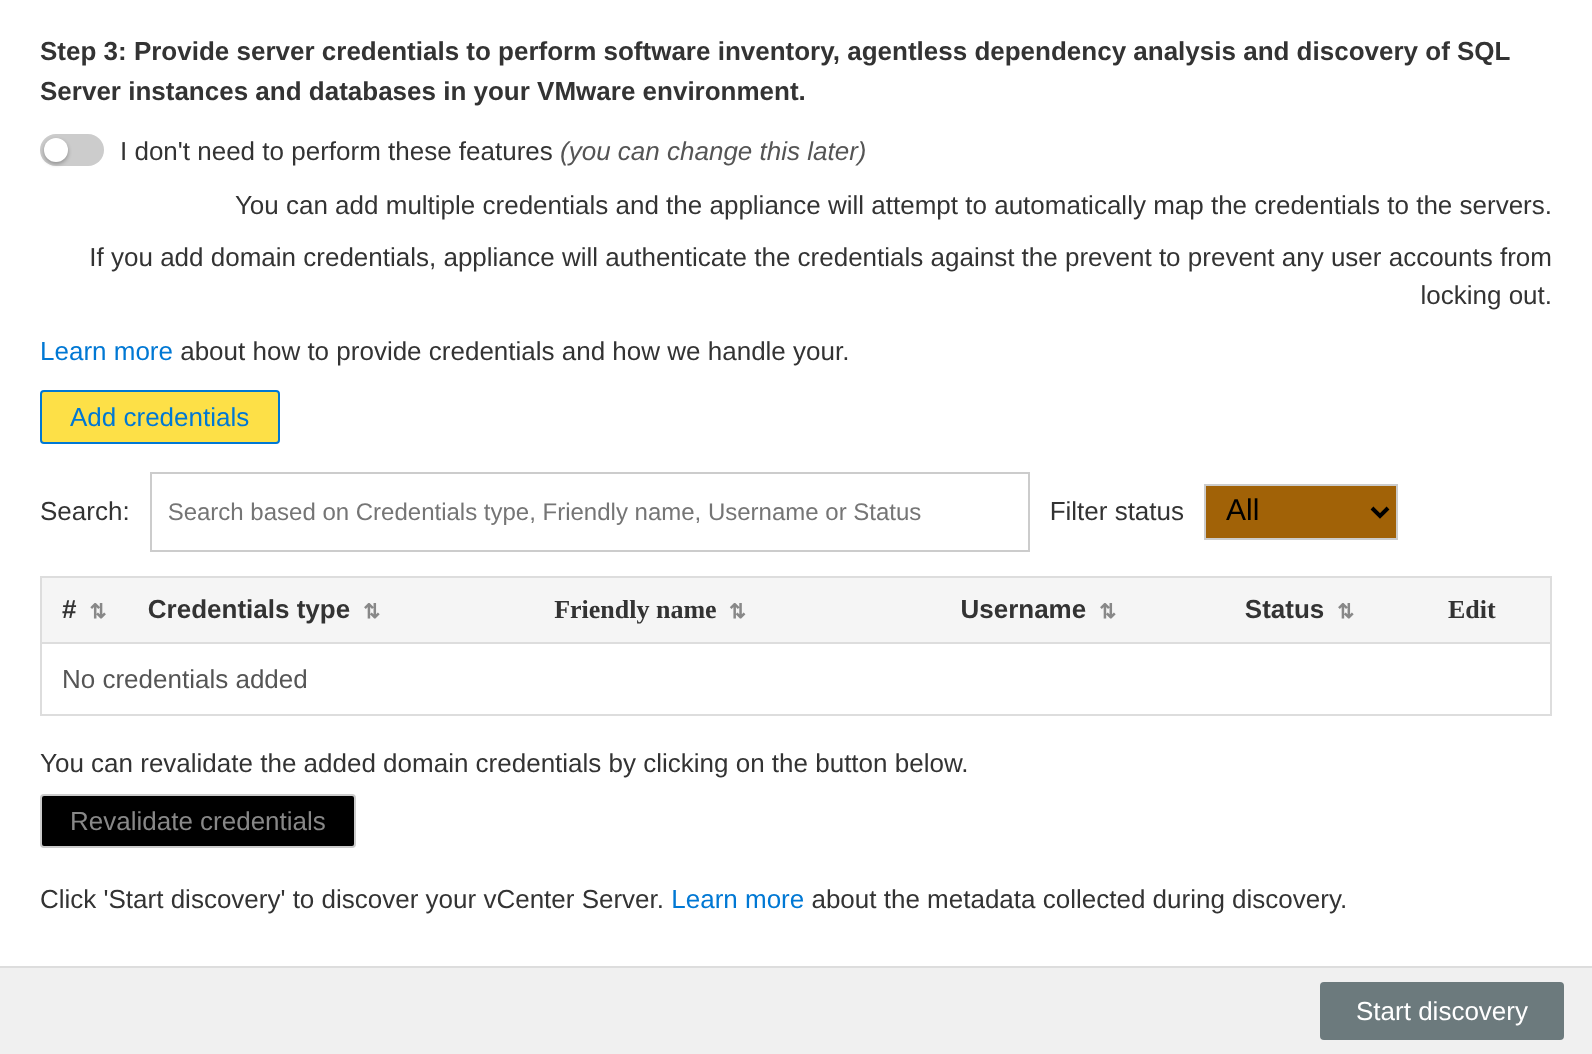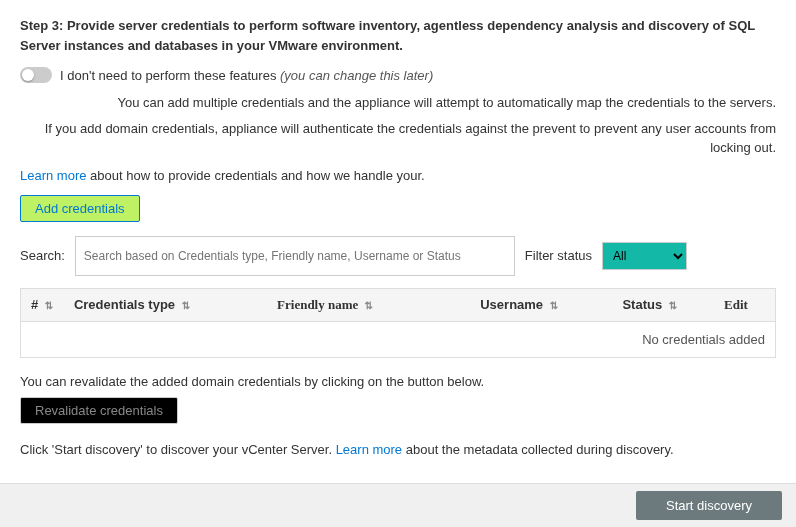--- a/index.html
+++ b/index.html
@@ -66,21 +66,21 @@
       color: #0078d4;
       text-decoration: none;
       cursor: pointer;
     }
     .learn-more-row {
       margin: 10px 0 12px 0;
       font-size: 13px;
     }
     .add-credentials-btn {
       border: 1px solid #0078d4;
-      background: #bef264;
+      background: #fde047;
       color: #0078d4;
       padding: 5px 14px;
       font-size: 13px;
       cursor: pointer;
       border-radius: 2px;
       margin-bottom: 14px;
     }
     .search-filter-row {
       display: flex;
       align-items: center;
@@ -104,24 +104,24 @@
       height: 40px;
     }
     .filter-status-label {
       font-size: 13px;
       color: #333;
       flex-shrink: 0;
     }
     .filter-select {
       border: 1px solid #ccc;
       padding: 3px 6px;
-      font-size: 12px;
+      font-size: 15px;
       height: 28px;
       min-width: 80px;
-      background: #14b8a6;
+      background: #a16207;
       cursor: pointer;
     }
     .table-wrapper {
       border: 1px solid #ddd;
       margin-bottom: 16px;
     }
     table {
       width: 100%;
       border-collapse: collapse;
       font-size: 13px;
@@ -144,21 +144,21 @@
       margin-left: 3px;
     }
     .th-hash { width: 40px; }
     .th-cred-type { width: 200px; }
     .th-friendly { width: 200px; font-family: Liberation Serif, serif; }
     .th-username { width: 140px; }
     .th-status { width: 100px; }
     .th-edit { width: 60px; font-family: Liberation Serif, serif; }
     tbody tr td {
       padding: 10px;
-      text-align: right;
+      text-align: left;
       color: #555;
     }
     .no-data-row td {
       color: #555;
       font-size: 13px;
     }
     .revalidate-section {
       margin-bottom: 16px;
     }
     .revalidate-text {
@@ -191,21 +191,21 @@
       display: flex;
       justify-content: flex-end;
       align-items: center;
       padding: 8px 14px;
       height: 44px;
     }
     .start-discovery-btn {
       background: #6c7a7d;
       color: #fff;
       border: none;
-      padding: 7px 30px;
+      padding: 7px 18px;
       font-size: 13px;
       cursor: pointer;
       border-radius: 2px;
     }
   </style>
 </head>
 <body>
 
 <div class="container">
   

